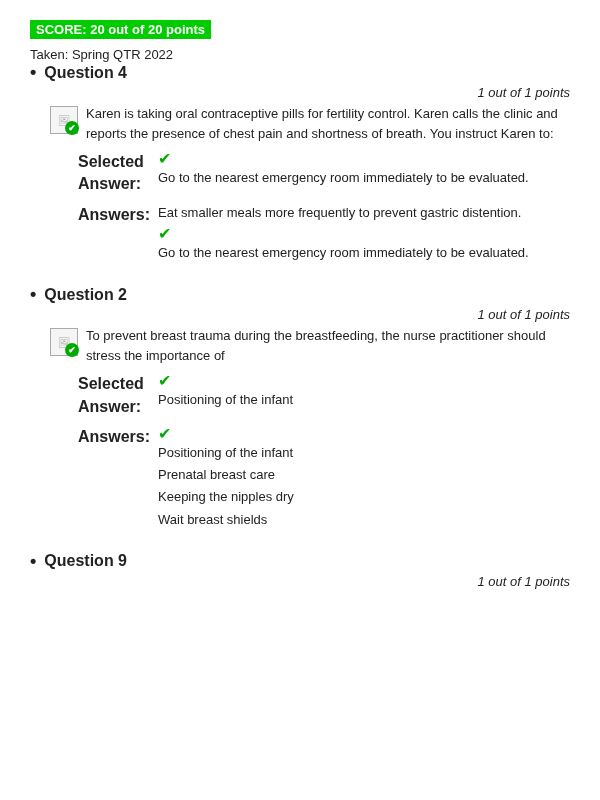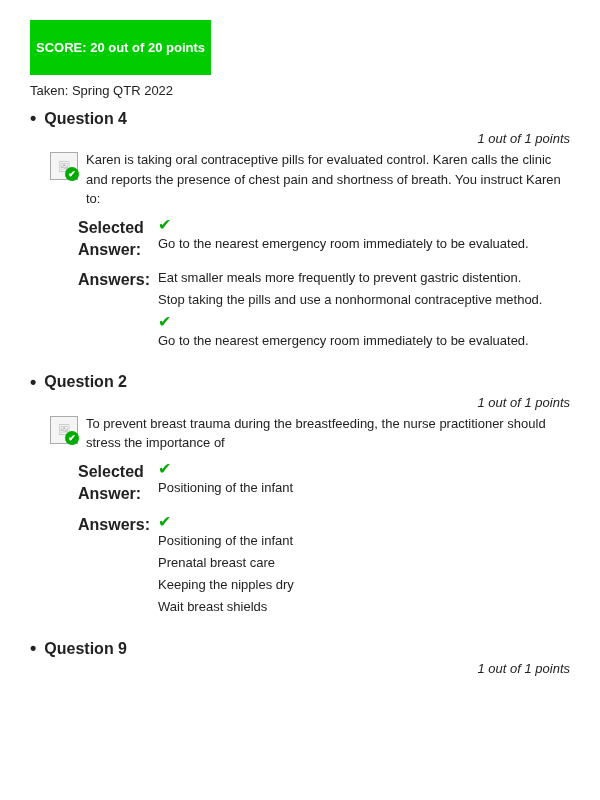--- a/index.html
+++ b/index.html
@@ -11,26 +11,26 @@
       width: 600px;
       min-height: 800px;
       padding: 20px 30px;
     }
     .score-badge {
       display: inline-block;
       background: #00cc00;
       color: #fff;
       font-weight: bold;
       font-size: 13px;
-      padding: 20px 6px;
+      padding: 2px 6px;
       margin-bottom: 8px;
     }
     .taken-label {
       font-size: 13px;
-      margin-bottom: 10px;
+      margin-bottom: 0;
       color: #222;
     }
     .question-block {
       margin-bottom: 18px;
     }
     .question-header {
       display: flex;
       align-items: center;
       font-weight: bold;
       font-size: 16px;
@@ -130,38 +130,37 @@
     <span class="bullet">•</span>
     <span>Question 4</span>
   </div>
   <div class="points-line">1 out of 1 points</div>
 
   <div class="question-body">
     <div class="checkbox-icon">
       <span style="font-size:10px;color:#aaa;">🖼</span>
       <span class="check-overlay">✔</span>
     </div>
-    <span class="question-text">Karen is taking oral contraceptive pills for evaluated control. Karen calls the clinic and reports the presence of chest pain and shortness of breath. You instruct Karen to:</span>
+    <span class="question-text">Karen is taking oral contraceptive pills for fertility control. Karen calls the clinic and reports the presence of chest pain and shortness of breath. You instruct Karen to:</span>
   </div>
 
   <div class="answers-table">
 
     <div class="answer-row">
       <div class="answer-label">Selected<br>Answer:</div>
       <div class="answer-content">
         <span class="green-check">✔</span>
         <div class="answer-option">Go to the nearest emergency room immediately to be evaluated.</div>
       </div>
     </div>
 
     <div class="answer-row">
       <div class="answer-label">Answers:</div>
       <div class="answer-content">
         <div class="answer-option">Eat smaller meals more frequently to prevent gastric distention.</div>
-        <div class="answer-option">Stop taking the pills and use a nonhormonal contraceptive method.</div>
         <div class="answer-option">
           <span class="green-check">✔</span>
           <span>Go to the nearest emergency room immediately to be evaluated.</span>
         </div>
       </div>
     </div>
   </div>
 </div>
 
 <div class="question-block">

